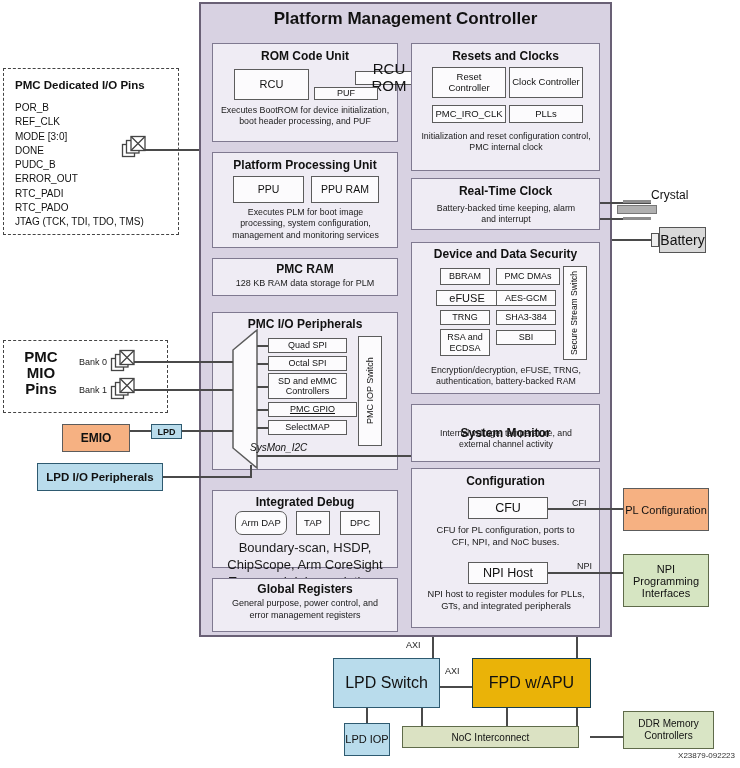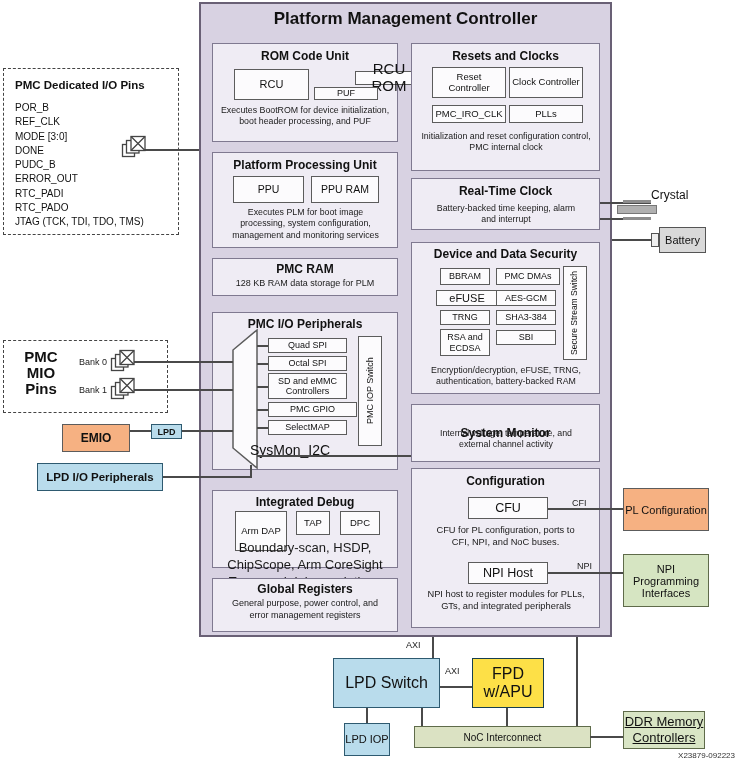--- a/index.html
+++ b/index.html
@@ -50,29 +50,29 @@
   <polygon points="5,24 29,4 29,142 5,122" fill="#fcfbfd" stroke="#5c5c5c" stroke-width="1.5"></polygon>
 </svg>
 <div class="abs hline" style="left:257px; top:345px; width:11px;"></div>
 <div class="abs hline" style="left:257px; top:363px; width:11px;"></div>
 <div class="abs hline" style="left:257px; top:386px; width:11px;"></div>
 <div class="abs hline" style="left:257px; top:409px; width:11px;"></div>
 <div class="abs hline" style="left:257px; top:427px; width:11px;"></div>
 <div class="abs wbox" style="left:268px; top:338px; width:79px; height:15px; font-size:9px;">Quad SPI</div>
 <div class="abs wbox" style="left:268px; top:356px; width:79px; height:15px; font-size:9px;">Octal SPI</div>
 <div class="abs wbox" style="left:268px; top:373px; width:79px; height:26px; font-size:9px;">SD and eMMC Controllers</div>
-<div class="abs wbox" style="left:268px; top:402px; width:89px; height:15px; font-size:9px;">PMC GPIO</div>
+<div class="abs wbox" style="left:268px; top:402px; width:89px; height:15px; font-size:9px;text-decoration:underline;">PMC GPIO</div>
 <div class="abs wbox" style="left:268px; top:420px; width:79px; height:15px; font-size:9px;">SelectMAP</div>
 <div class="abs wbox vtext" style="left:358px; top:336px; width:24px; height:110px; font-size:9px;">PMC IOP Switch</div>
-<div class="abs" style="left:250px; top:442px; font-size:14px; color:#111;">SysMon_I2C</div>
+<div class="abs" style="left:250px; top:442px; font-size:10px; color:#111;font-style:italic;">SysMon_I2C</div>
 <div class="abs hline" style="left:257px; top:455px; width:154px;"></div>
 
 <div class="abs sec" style="left:212px; top:490px; width:186px; height:78px;"></div>
 <div class="abs sec-title" style="left:212px; top:495px; width:186px;">Integrated Debug</div>
-<div class="abs wbox" style="left:235px; top:511px; width:52px; height:40px; font-size:9.5px;">Arm DAP</div>
+<div class="abs wbox" style="left:235px; top:511px; width:52px; height:24px; font-size:9.5px;border-radius:7px;">Arm DAP</div>
 <div class="abs wbox" style="left:296px; top:511px; width:34px; height:24px; font-size:9.5px;">TAP</div>
 <div class="abs wbox" style="left:340px; top:511px; width:40px; height:24px; font-size:9.5px;">DPC</div>
 <div class="abs desc" style="left:218px; top:540px; width:174px; font-size:13px;">Boundary-scan, HSDP, ChipScope, Arm CoreSight Trace and debug solutions</div>
 
 <div class="abs sec" style="left:212px; top:578px; width:186px; height:54px;"></div>
 <div class="abs sec-title" style="left:212px; top:582px; width:186px;">Global Registers</div>
 <div class="abs desc" style="left:222px; top:598px; width:166px; font-size:9px;">General purpose, power control, and error management registers</div>
 
 <div class="abs sec" style="left:411px; top:43px; width:189px; height:128px;"></div>
 <div class="abs sec-title" style="left:411px; top:49px; width:189px;">Resets and Clocks</div>
@@ -158,36 +158,36 @@
 <div class="abs blue cbox" style="left:37px; top:463px; width:126px; height:28px; font-size:11.5px; font-weight:bold;">LPD I/O Peripherals</div>
 
 <div class="abs hline" style="left:600px; top:202px; width:51px;"></div>
 <div class="abs hline" style="left:600px; top:218px; width:51px;"></div>
 <div class="abs" style="left:623px; top:200px; width:28px; height:3px; background:#8d8d8d;"></div>
 <div class="abs" style="left:617px; top:205px; width:40px; height:9px; background:#b0b0b0; border:1px solid #777;"></div>
 <div class="abs" style="left:623px; top:217px; width:28px; height:3px; background:#8d8d8d;"></div>
 <div class="abs" style="left:651px; top:188px; font-size:12px; color:#111;text-align:right;">Crystal</div>
 <div class="abs hline" style="left:612px; top:239px; width:40px;"></div>
 <div class="abs" style="left:651px; top:233px; width:8px; height:14px; background:#f0f0f0; border:1.3px solid #555;"></div>
-<div class="abs cbox" style="left:659px; top:227px; width:47px; height:26px; background:#d9d9d9; border:1.4px solid #555; font-size:11px;">Battery</div>
+<div class="abs cbox" style="left:659px; top:227px; width:47px; height:26px; background:#d9d9d9; border:1.4px solid #555; font-size:14px;">Battery</div>
 
 <div class="abs hline" style="left:548px; top:508px; width:75px;"></div>
 <div class="abs buslabel" style="left:572px; top:498px;">CFI</div>
 <div class="abs orangebox" style="left:623px; top:488px; width:86px; height:43px; font-size:11px;">PL Configuration</div>
 <div class="abs hline" style="left:548px; top:572px; width:75px;"></div>
 <div class="abs buslabel" style="left:577px; top:561px;">NPI</div>
 <div class="abs greenbox" style="left:623px; top:554px; width:86px; height:53px; font-size:11px; background:#d6e5c2;">NPI Programming Interfaces</div>
 
 <div class="abs vline" style="left:432px; top:637px; height:21px;"></div>
 <div class="abs buslabel" style="left:406px; top:640px;">AXI</div>
 <div class="abs vline" style="left:576px; top:637px; height:89px;"></div>
 <div class="abs hline" style="left:440px; top:686px; width:32px;"></div>
 <div class="abs buslabel" style="left:445px; top:666px;">AXI</div>
 <div class="abs vline" style="left:366px; top:708px; height:15px;"></div>
 <div class="abs vline" style="left:421px; top:708px; height:18px;"></div>
 <div class="abs vline" style="left:506px; top:708px; height:18px;"></div>
 <div class="abs blue cbox" style="left:333px; top:658px; width:107px; height:50px; font-size:16px;">LPD Switch</div>
-<div class="abs cbox" style="left:472px; top:658px; width:72px; height:50px; background:#fde047; border:1.5px solid #173f4f; font-size:16px;">FPD w/APU</div>
+<div class="abs cbox" style="left:472px; top:658px; width:119px; height:50px; background:#eab308; border:1.5px solid #173f4f; font-size:16px;">FPD w/APU</div>
 <div class="abs blue cbox" style="left:344px; top:723px; width:46px; height:33px; font-size:11px; line-height:1.15;">LPD IOP</div>
-<div class="abs greenbox" style="left:414px; top:726px; width:177px; height:22px; font-size:10px; background:#dbe2c3;">NoC Interconnect</div>
+<div class="abs greenbox" style="left:402px; top:726px; width:177px; height:22px; font-size:10px; background:#dbe2c3;">NoC Interconnect</div>
 <div class="abs hline" style="left:590px; top:736px; width:33px;"></div>
-<div class="abs greenbox" style="left:623px; top:711px; width:82px; height:38px; font-size:13px; line-height:1.2;text-decoration:underline;">DDR Memory Controllers</div>
+<div class="abs greenbox" style="left:623px; top:711px; width:91px; height:38px; font-size:10px; line-height:1.2;">DDR Memory Controllers</div>
 <div class="abs" style="left:595px; top:751px; width:140px; text-align:right; font-size:8px; color:#333;">X23879-092223</div>
 
 </body></html>

